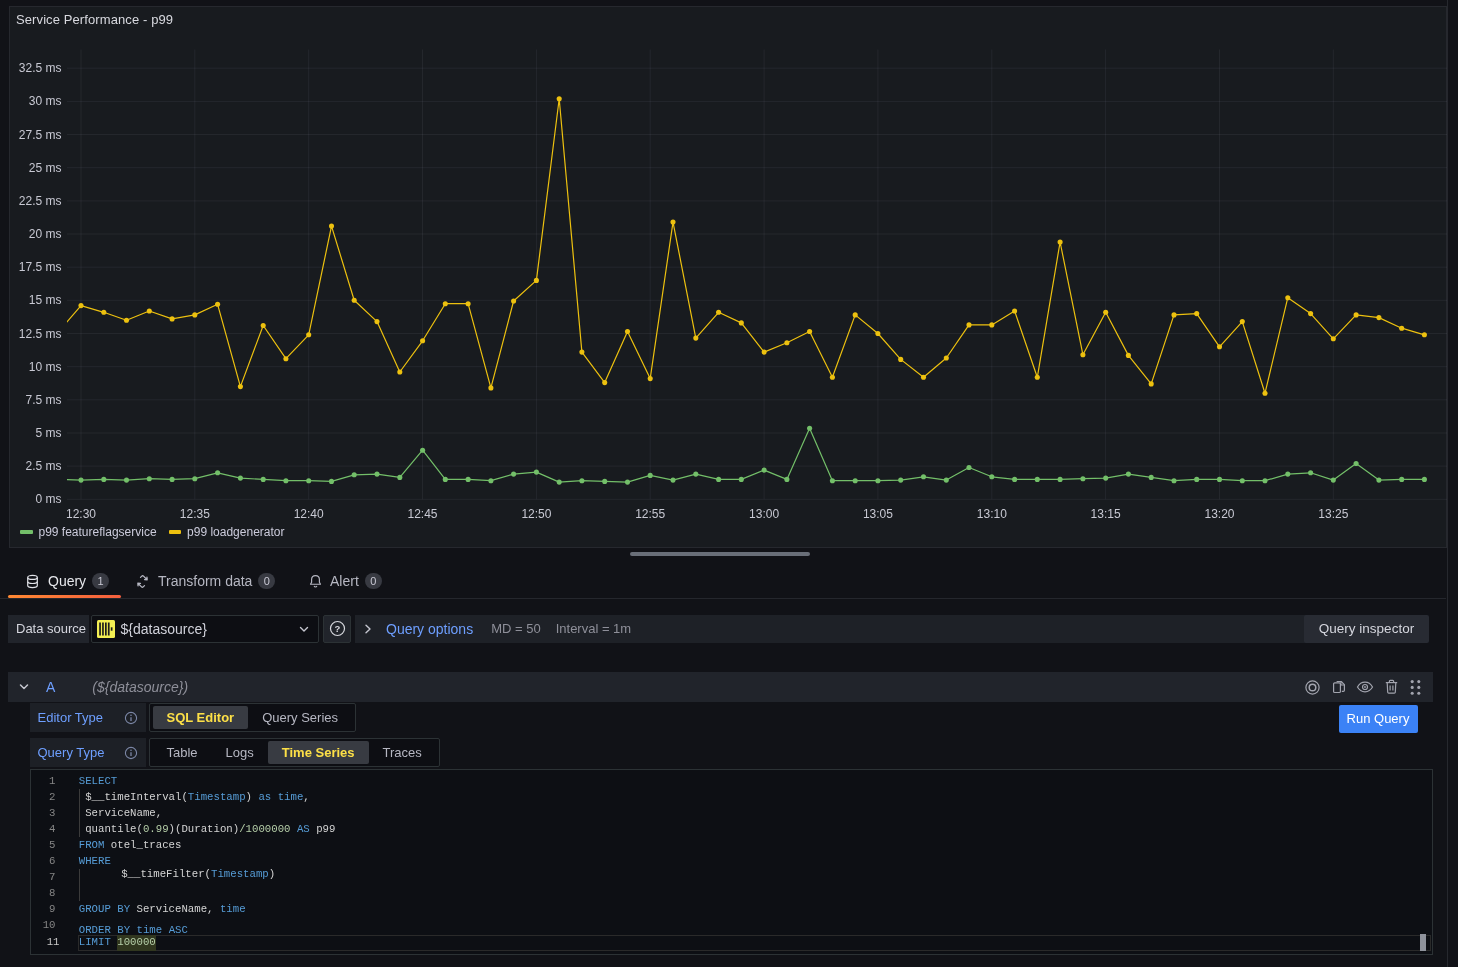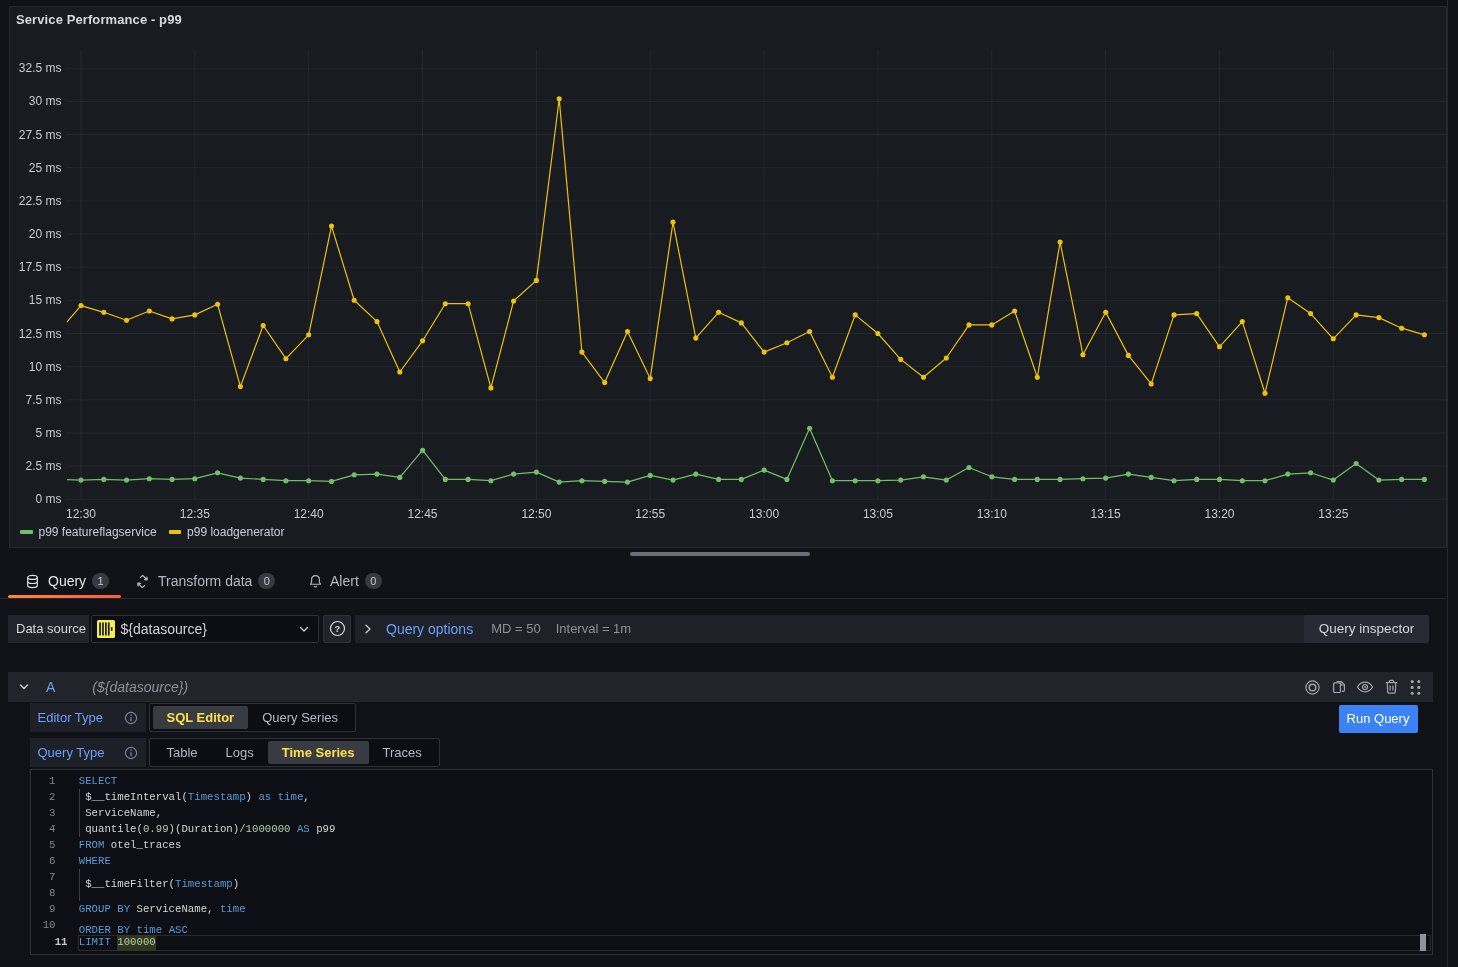--- a/index.html
+++ b/index.html
@@ -1,21 +1,21 @@
 <!DOCTYPE html>
 <html><head>
 <meta charset="utf-8">
 <style>
 * { margin:0; padding:0; box-sizing:border-box; }
 html,body { width:1458px; height:967px; background:#111217; overflow:hidden;
   font-family:"Liberation Sans", sans-serif; color:#ccccdc; }
 .abs { position:absolute;text-align:right; }
 #panel { position:absolute; left:8.5px; top:5.5px; width:1438px; height:542px;
   background:#181b1f; border:1px solid #26282e; }
-#ptitle { position:absolute; left:6.5px; top:5px; font-size:13px; font-weight:700; letter-spacing:0.1px; color:#d8d9df; }
+#ptitle { position:absolute; left:6.5px; top:5px; font-size:13px; font-weight:400; letter-spacing:0.1px; color:#d8d9df; }
 .chart { position:absolute; left:0; top:0; }
 #legend { }
 #legend { position:absolute; left:10.5px; top:518.5px; display:flex; font-size:12px; color:#ccccdc;align-items:center; }
 .leg { display:flex; align-items:center; margin-right:12px; }
 .dash { width:12.5px; height:3.8px; border-radius:1px; margin-right:6px; }
 #divthumb { position:absolute; left:630px; top:552px; width:180px; height:4px; border-radius:3px; background:#696e78; }
 #rborder { position:absolute; left:1446.5px; top:0; width:1px; height:967px; background:#26282e; }
 
 #tabs { position:absolute; left:0; top:563px; width:1446px; height:36px; border-bottom:1px solid #25272d; }
 .tab { position:absolute; top:4px; height:28px; display:flex; align-items:center; font-size:14px; }
@@ -390,27 +390,27 @@
 <div class="codeline" style="top:18.9px;"> $__timeInterval(<span class="kw">Timestamp</span>) <span class="kw">as</span> <span class="kw">time</span>,</div>
 <div class="gut" style="left:0;top:34.9px;color:#858585;">3</div>
 <div class="codeline" style="top:34.9px;"> ServiceName,</div>
 <div class="gut" style="left:0;top:51.0px;color:#858585;">4</div>
 <div class="codeline" style="top:51.0px;"> quantile(<span class="num">0.99</span>)(Duration)<span class="num">/1000000</span> <span class="kw">AS</span> p99</div>
 <div class="gut" style="left:0;top:67.1px;color:#858585;">5</div>
 <div class="codeline" style="top:67.1px;"><span class="kw">FROM</span> otel_traces</div>
 <div class="gut" style="left:0;top:83.1px;color:#858585;">6</div>
 <div class="codeline" style="top:83.1px;"><span class="kw">WHERE</span></div>
 <div class="gut" style="left:0;top:99.2px;color:#858585;">7</div>
-<div class="codeline" style="top:106px;"> $__timeFilter(<span class="kw">Timestamp</span>)</div>
+<div class="codeline" style="top:96px;padding-left:36px;"> $__timeFilter(<span class="kw">Timestamp</span>)</div>
 <div class="gut" style="left:0;top:115.3px;color:#858585;">8</div>
 <div class="gut" style="left:0;top:131.4px;color:#858585;">9</div>
 <div class="codeline" style="top:131.4px;"><span class="kw">GROUP</span> <span class="kw">BY</span> ServiceName, <span class="kw">time</span></div>
 <div class="gut" style="left:0;top:147.4px;color:#858585;">10</div>
 <div class="codeline" style="top:152px;text-align:right;"><span class="kw">ORDER</span> <span class="kw">BY</span> <span class="kw">time</span> <span class="kw">ASC</span></div>
-<div class="gut" style="left:12px;top:163.5px;color:#c6c6c6;font-weight:bold;">11</div>
+<div class="gut" style="left:4px;top:163.5px;color:#c6c6c6;">11</div>
 <div class="codeline" style="top:163.5px;"><span class="kw">LIMIT</span> <span class="num">100000</span></div>
 <div class="guide" style="top:18.9px;height:16.1px;"></div>
 <div class="guide" style="top:34.9px;height:16.1px;"></div>
 <div class="guide" style="top:51.0px;height:16.1px;"></div>
 <div class="guide" style="top:99.2px;height:16.1px;"></div>
 <div class="guide" style="top:115.3px;height:16.1px;"></div>
 <div style="position:absolute;left:1389px;top:164px;width:6.5px;height:16.5px;background:#8f939c;"></div>
   </div>
 
 </body></html>

